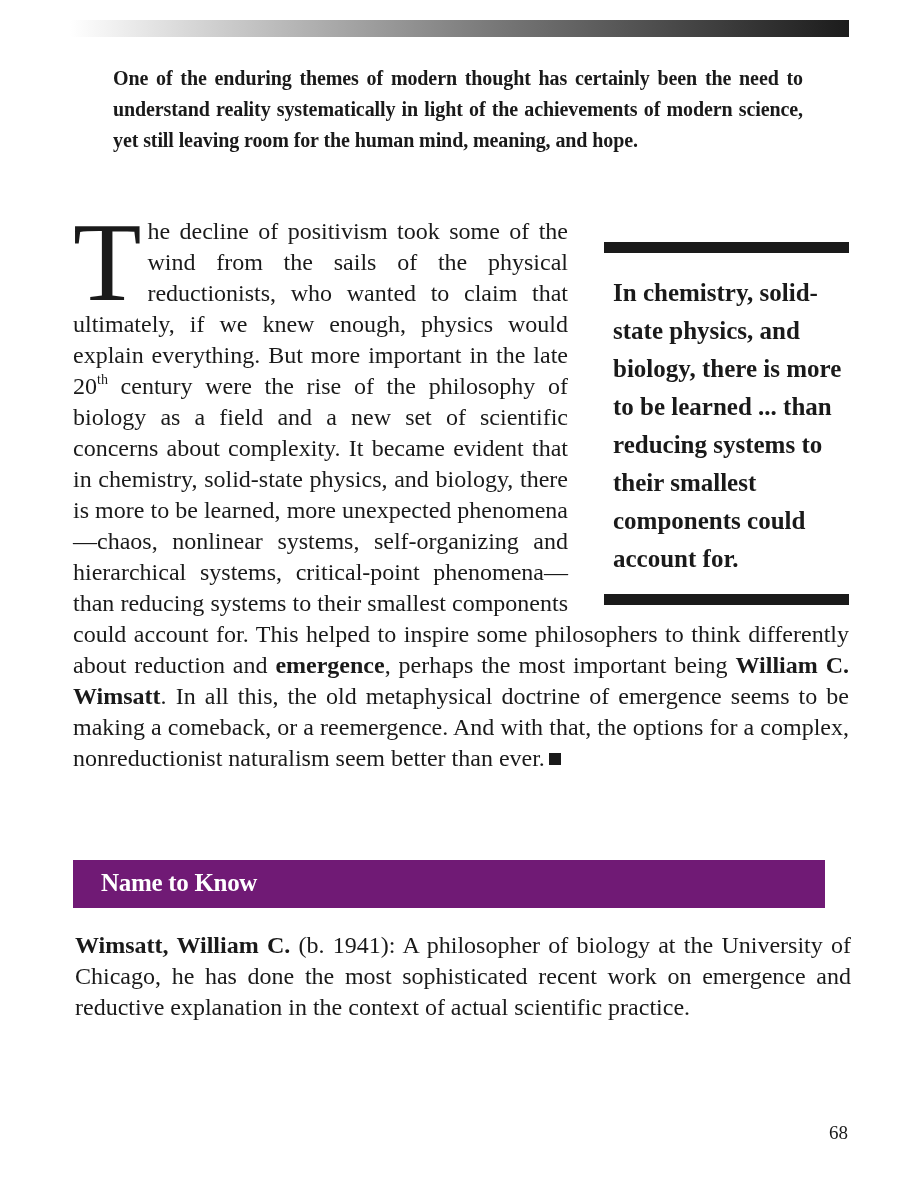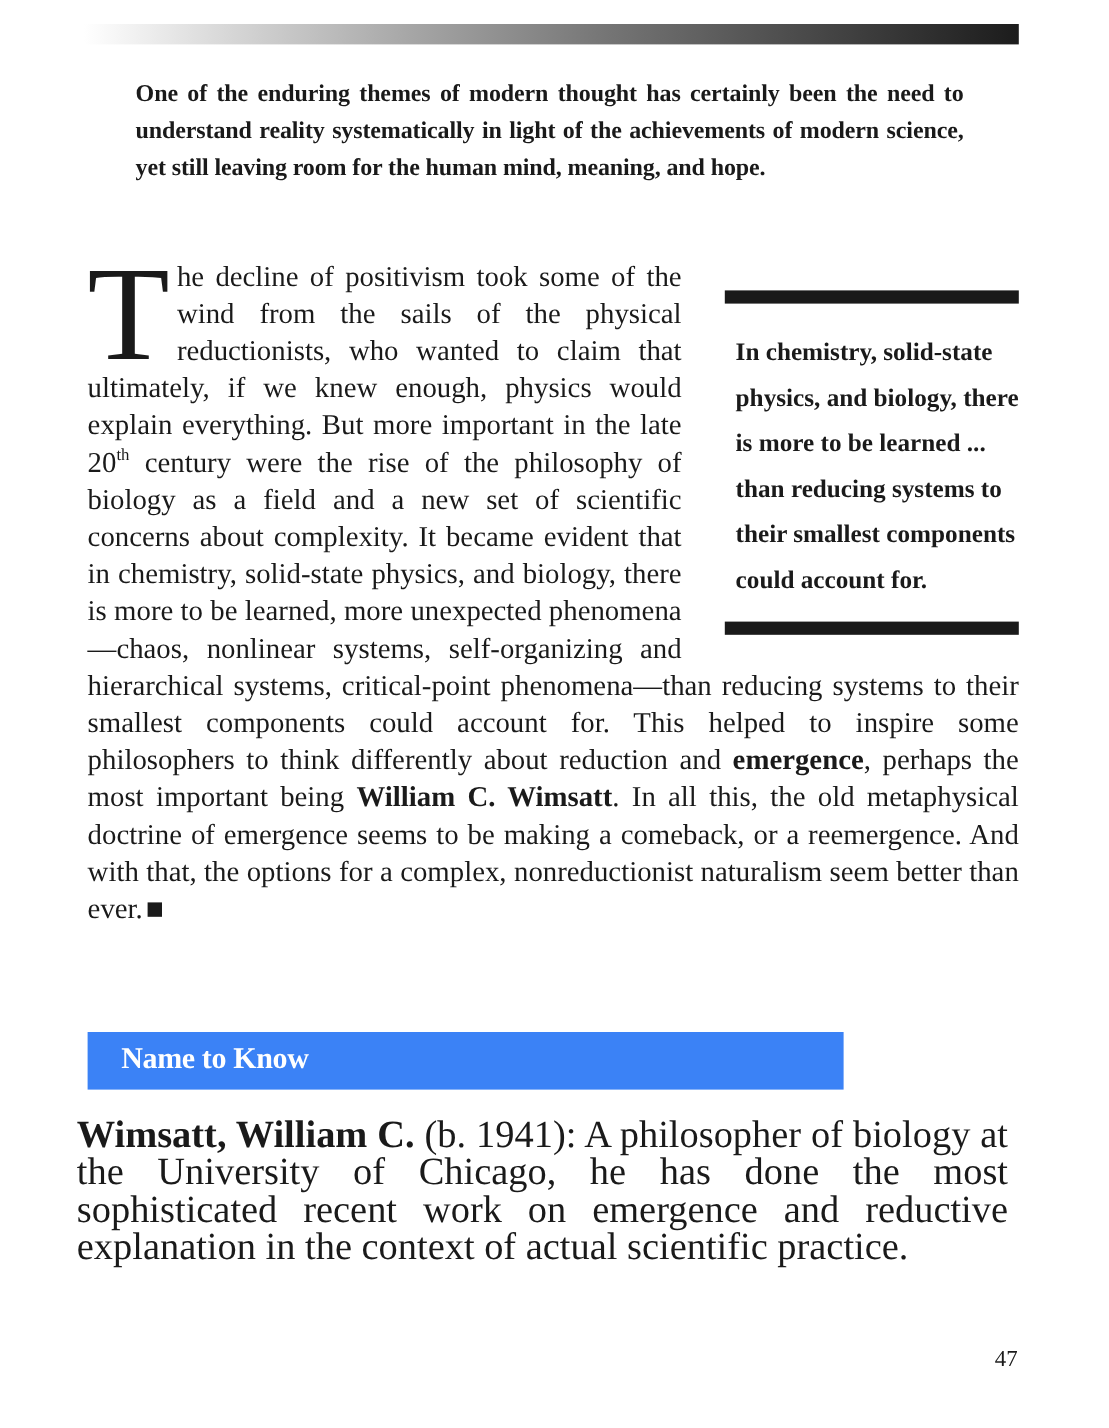--- a/index.html
+++ b/index.html
@@ -52,21 +52,21 @@
       padding: 0;
     }
     .pull-quote {
       float: right;
       width: 245px;
       margin: 26px 0 4px 36px;
       border-top: 11px solid #1a1a1a;
       border-bottom: 11px solid #1a1a1a;
       padding: 21px 0 16px 9px;
       box-sizing: border-box;
-      font-size: 21px;
+      font-size: 25px;
       line-height: 38px;
       font-weight: bold;
       text-align: left;
     }
     .line-spacer {
       float: right;
       clear: right;
       width: 0;
       height: 0;
     }
@@ -80,40 +80,40 @@
       width: 12px;
       height: 12px;
       background: #1a1a1a;
       margin-left: 4px;
       vertical-align: 1px;
     }
     .section-header {
       position: absolute;
       left: 73px;
       top: 860px;
-      width: 630px;
+      width: 752px;
       height: 48px;
-      background: #3b82f6;
+      background: #701a75;
       box-sizing: border-box;
       padding-left: 28px;
     }
     .section-header span {
       display: block;
       color: #ffffff;
       font-weight: bold;
       font-size: 25px;
       line-height: 46px;
       letter-spacing: -0.3px;
     }
     .name-entry {
       position: absolute;
-      left: 64px;
+      left: 75px;
       top: 930px;
       width: 776px;
-      font-size: 32px;
+      font-size: 24px;
       line-height: 31px;
       text-align: justify;
     }
     .page-number {
       position: absolute;
       right: 76px;
       top: 1122px;
       font-size: 19px;
       line-height: 22px;
     }
@@ -137,13 +137,13 @@
 </div>
 
 <div class="section-header">
   <span>Name to Know</span>
 </div>
 
 <p class="name-entry" style="margin:0;">
   <b>Wimsatt, William C.</b><span> (b. 1941): A philosopher of biology at the University of Chicago, he has done the most sophisticated recent work on emergence and reductive explanation in the context of actual scientific practice.</span>
 </p>
 
-<div class="page-number">47</div>
+<div class="page-number">68</div>
 
 </body></html>

